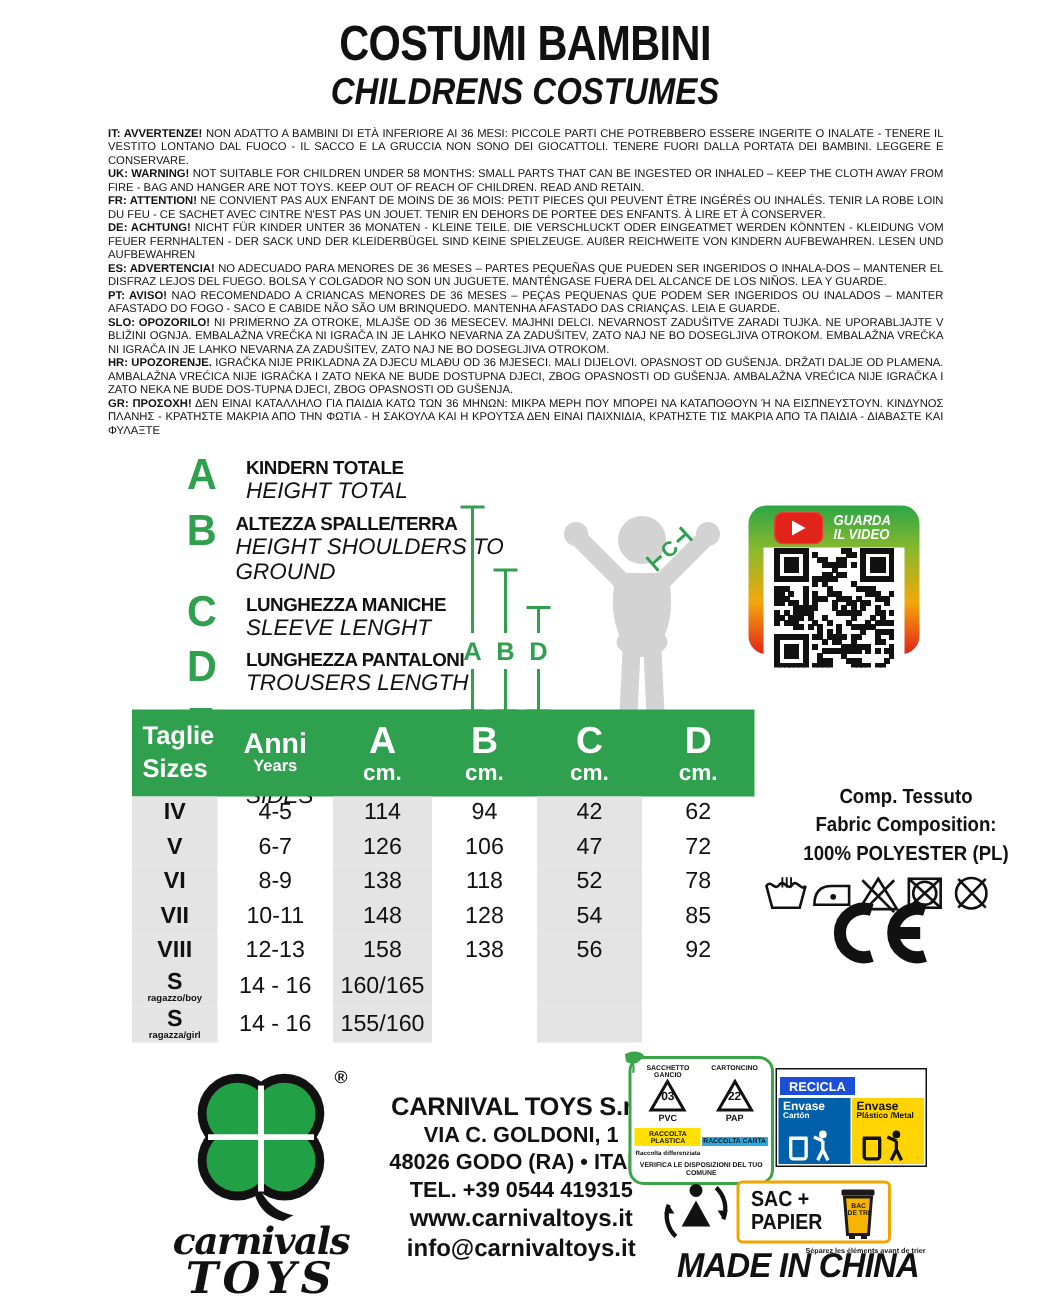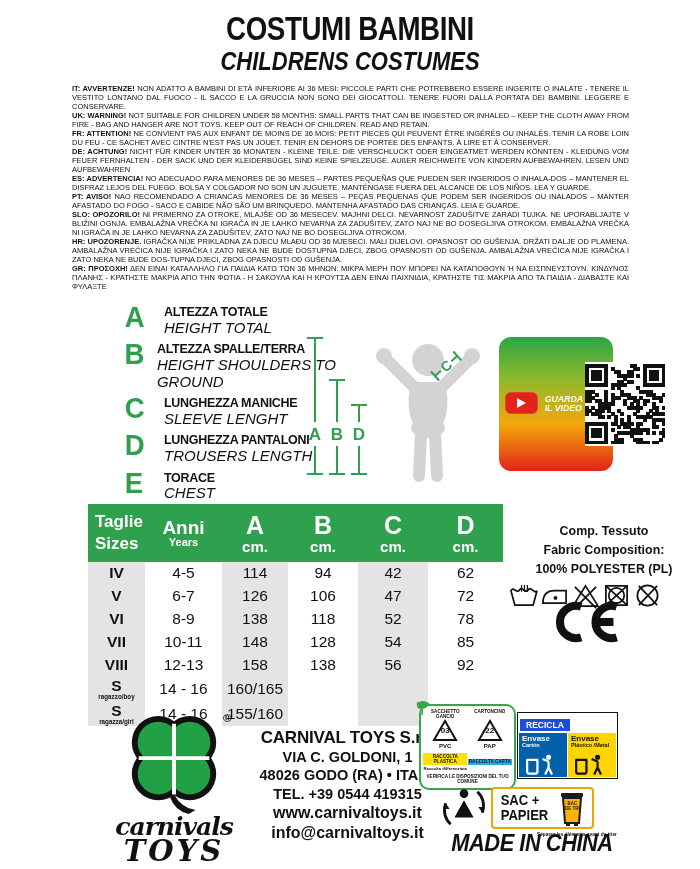--- a/index.html
+++ b/index.html
@@ -25,36 +25,36 @@
   .leg-letter{color:#2fa04e;font-size:29px;font-weight:800;width:28px;line-height:.85;
               transform:scaleX(.95)}
   .leg-txt{padding-top:1px}
   .leg-it{font-size:12.5px;font-weight:800;line-height:1.1;letter-spacing:-.3px}
   .leg-en{font-size:15px;font-style:italic;font-weight:500;line-height:1.1}
 
   
   .diagram{left:285px;top:330px}
 
   
-  .qr-panel{left:499px;top:337px;width:114px;height:134px;border-radius:12px;
+  .qr-panel{left:499px;top:337px;width:114px;height:99px;border-radius:12px;
             background:linear-gradient(180deg,#2ca646 0%,#8ab92d 30%,#f3a80b 65%,#e2231a 100%);
-            padding:4px 6px;display:flex;flex-direction:row;align-items:center}
+            padding:4px 6px;display:flex;flex-direction:column;align-items:center}
   .qr-top{display:flex;gap:5px;align-items:center;margin-bottom:2px}
   .yt-btn{width:33px;height:22px;background:#e2231a;border-radius:6px;display:flex;
           align-items:center;justify-content:center;border:1px solid #fff2}
   .yt-tri{width:0;height:0;border-left:9px solid #fff;border-top:5.5px solid transparent;
           border-bottom:5.5px solid transparent}
   .qr-top-text{color:#fff;font-weight:800;font-size:9.5px;line-height:1;font-style:italic;
                transform:scaleX(.92)}
   .qr-white{background:#fff;width:94px;height:84px;display:flex;align-items:center;
             justify-content:center}
   .qr-watch{color:#fff;font-weight:800;font-size:9.5px;margin-top:3px;font-style:italic}
 
   
-  .table{left:88px;top:504px;width:415px}
+  .table{left:88px;top:473px;width:415px}
   .thead,.trow{display:grid;grid-template-columns:57px 77px 66px 70px 70px 75px}
   .thead{background:#2fa04e;color:#fff;height:58px}
   .hcell{display:flex;flex-direction:column;align-items:center;justify-content:center;line-height:1}
   .hcell-first{align-items:flex-start;padding-left:7px;font-size:17px;font-weight:600;line-height:1.3}
   .h-big{font-size:25px;font-weight:800}
   .h-mid{font-size:19px;font-weight:800}
   .h-unit{font-size:15px;font-weight:600;margin-top:1px}
   .h-years{font-size:11px;font-weight:600}
   .trow{min-height:23px}
   .tcell{display:flex;flex-direction:column;align-items:center;justify-content:center;
@@ -150,21 +150,21 @@
     <p><b>HR: UPOZORENJE.</b> <span>IGRAČKA NIJE PRIKLADNA ZA DJECU MLAĐU OD 36 MJESECI. MALI DIJELOVI. OPASNOST OD GUŠENJA. DRŽATI DALJE OD PLAMENA. AMBALAŽNA VREĆICA NIJE IGRAČKA I ZATO NEKA NE BUDE DOSTUPNA DJECI, ZBOG OPASNOSTI OD GUŠENJA. AMBALAŽNA VREĆICA NIJE IGRAČKA I ZATO NEKA NE BUDE DOS-TUPNA DJECI, ZBOG OPASNOSTI OD GUŠENJA.</span></p>
 
     <p><b>GR: ΠΡΟΣΟΧΗ!</b> <span>ΔΕΝ ΕΙΝΑΙ ΚΑΤΑΛΛΗΛΟ ΓΙΑ ΠΑΙΔΙΑ ΚΑΤΩ ΤΩΝ 36 ΜΗΝΩΝ: ΜΙΚΡΑ ΜΕΡΗ ΠΟΥ ΜΠΟΡΕΙ ΝΑ ΚΑΤΑΠΟΘΟΥΝ Ή ΝΑ ΕΙΣΠΝΕΥΣΤΟΥΝ. ΚΙΝΔΥΝΟΣ ΠΛΑΝΗΣ - ΚΡΑΤΗΣΤΕ ΜΑΚΡΙΑ ΑΠΟ ΤΗΝ ΦΩΤΙΑ - Η ΣΑΚΟΥΛΑ ΚΑΙ Η ΚΡΟΥΤΣΑ ΔΕΝ ΕΙΝΑΙ ΠΑΙΧΝΙΔΙΑ, ΚΡΑΤΗΣΤΕ ΤΙΣ ΜΑΚΡΙΑ ΑΠΟ ΤΑ ΠΑΙΔΙΑ - ΔΙΑΒΑΣΤΕ ΚΑΙ ΦΥΛΑΞΤΕ</span></p>
   </div>
 
 <div class="abs legend">
 
     <div class="leg-item">
       <div class="leg-letter">A</div>
       <div class="leg-txt">
-        <div class="leg-it">ALTEZZA TOTALE</div>
+        <div class="leg-it">KINDERN TOTALE</div>
         <div class="leg-en">HEIGHT TOTAL</div>
       </div>
     </div>
 
     <div class="leg-item">
       <div class="leg-letter">B</div>
       <div class="leg-txt">
         <div class="leg-it">ALTEZZA SPALLE/TERRA</div>
         <div class="leg-en">HEIGHT SHOULDERS TO GROUND</div>
       </div>

